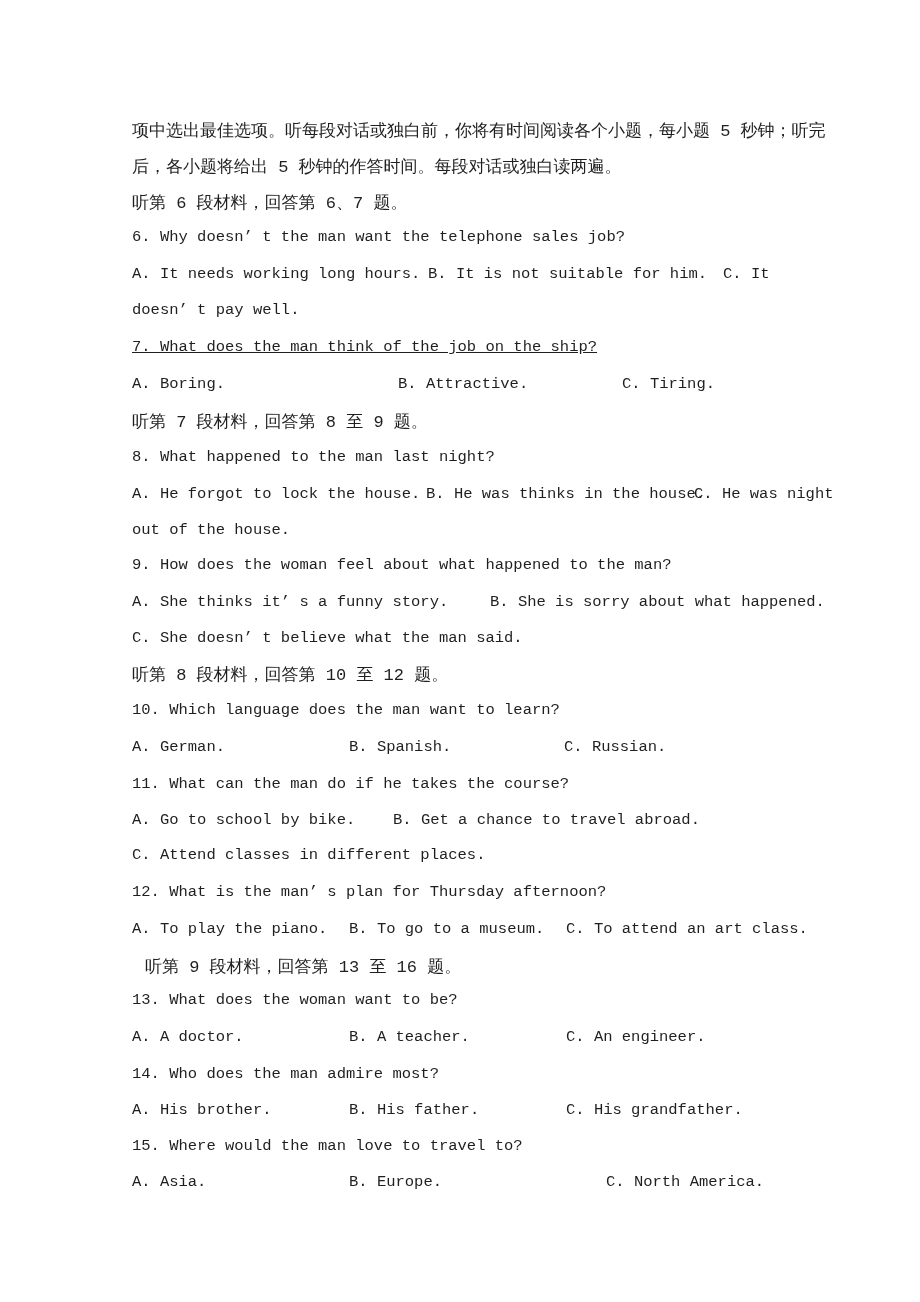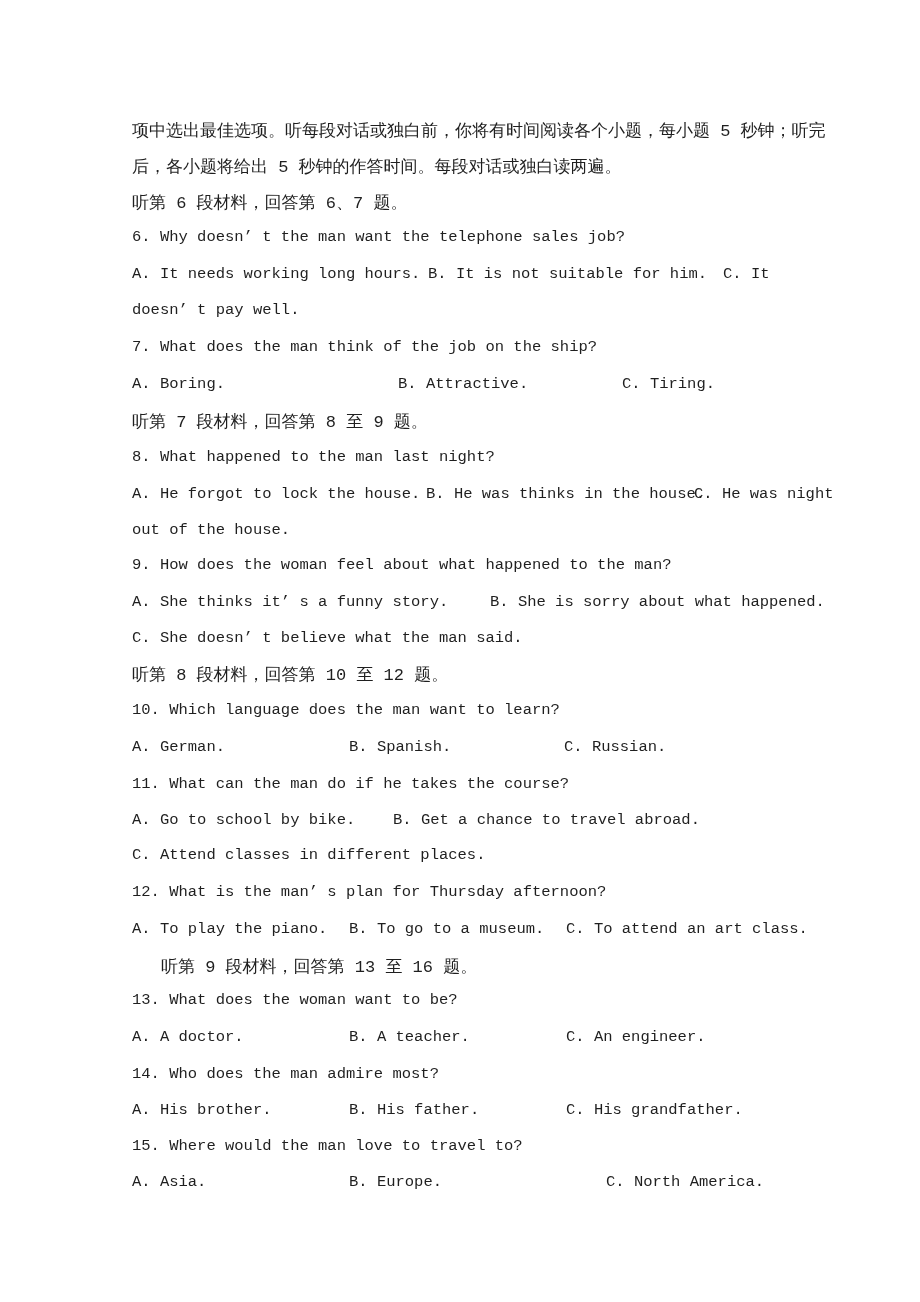--- a/index.html
+++ b/index.html
@@ -55,21 +55,21 @@
     </div>
     <div class="line en" style="top: 265px;">
       <span class="seg" style="left: 132px;">A. It needs working long hours.</span>
       <span class="seg" style="left: 428px;">B. It is not suitable for him.</span>
       <span class="seg" style="left: 723px;">C. It</span>
     </div>
     <div class="line en" style="top: 301px; text-align: center;">
       <span class="seg" style="left: 132px;">doesn’ t pay well.</span>
     </div>
     <div class="line en" style="top: 338px;">
-      <span class="seg" style="left: 132px;">7. What does the man think of the job on the ship?</span>
+      <span class="seg" style="left: 132px; text-decoration: underline;">7. What does the man think of the job on the ship?</span>
     </div>
     <div class="line en" style="top: 375px;">
       <span class="seg" style="left: 132px;">A. Boring.</span>
       <span class="seg" style="left: 398px;">B. Attractive.</span>
       <span class="seg" style="left: 622px;">C. Tiring.</span>
     </div>
     <div class="line zh" style="top: 410px;">
       <span class="seg" style="left: 132px;">听第 7 段材料，回答第 8 至 9 题。</span>
     </div>
     <div class="line en" style="top: 448px;">
@@ -116,21 +116,21 @@
     </div>
     <div class="line en" style="top: 883px;">
       <span class="seg" style="left: 132px;">12. What is the man’ s plan for Thursday afternoon?</span>
     </div>
     <div class="line en" style="top: 920px;">
       <span class="seg" style="left: 132px;">A. To play the piano.</span>
       <span class="seg" style="left: 349px;">B. To go to a museum.</span>
       <span class="seg" style="left: 566px;">C. To attend an art class.</span>
     </div>
     <div class="line zh" style="top: 955px;">
-      <span class="seg" style="left: 140px; padding-left: 21px;">听第 9 段材料，回答第 13 至 16 题。</span>
+      <span class="seg" style="left: 124px; padding-left: 21px;">听第 9 段材料，回答第 13 至 16 题。</span>
     </div>
     <div class="line en" style="top: 991px;">
       <span class="seg" style="left: 132px;">13. What does the woman want to be?</span>
     </div>
     <div class="line en" style="top: 1028px;">
       <span class="seg" style="left: 132px;">A. A doctor.</span>
       <span class="seg" style="left: 349px;">B. A teacher.</span>
       <span class="seg" style="left: 566px;">C. An engineer.</span>
     </div>
     <div class="line en" style="top: 1065px;">

